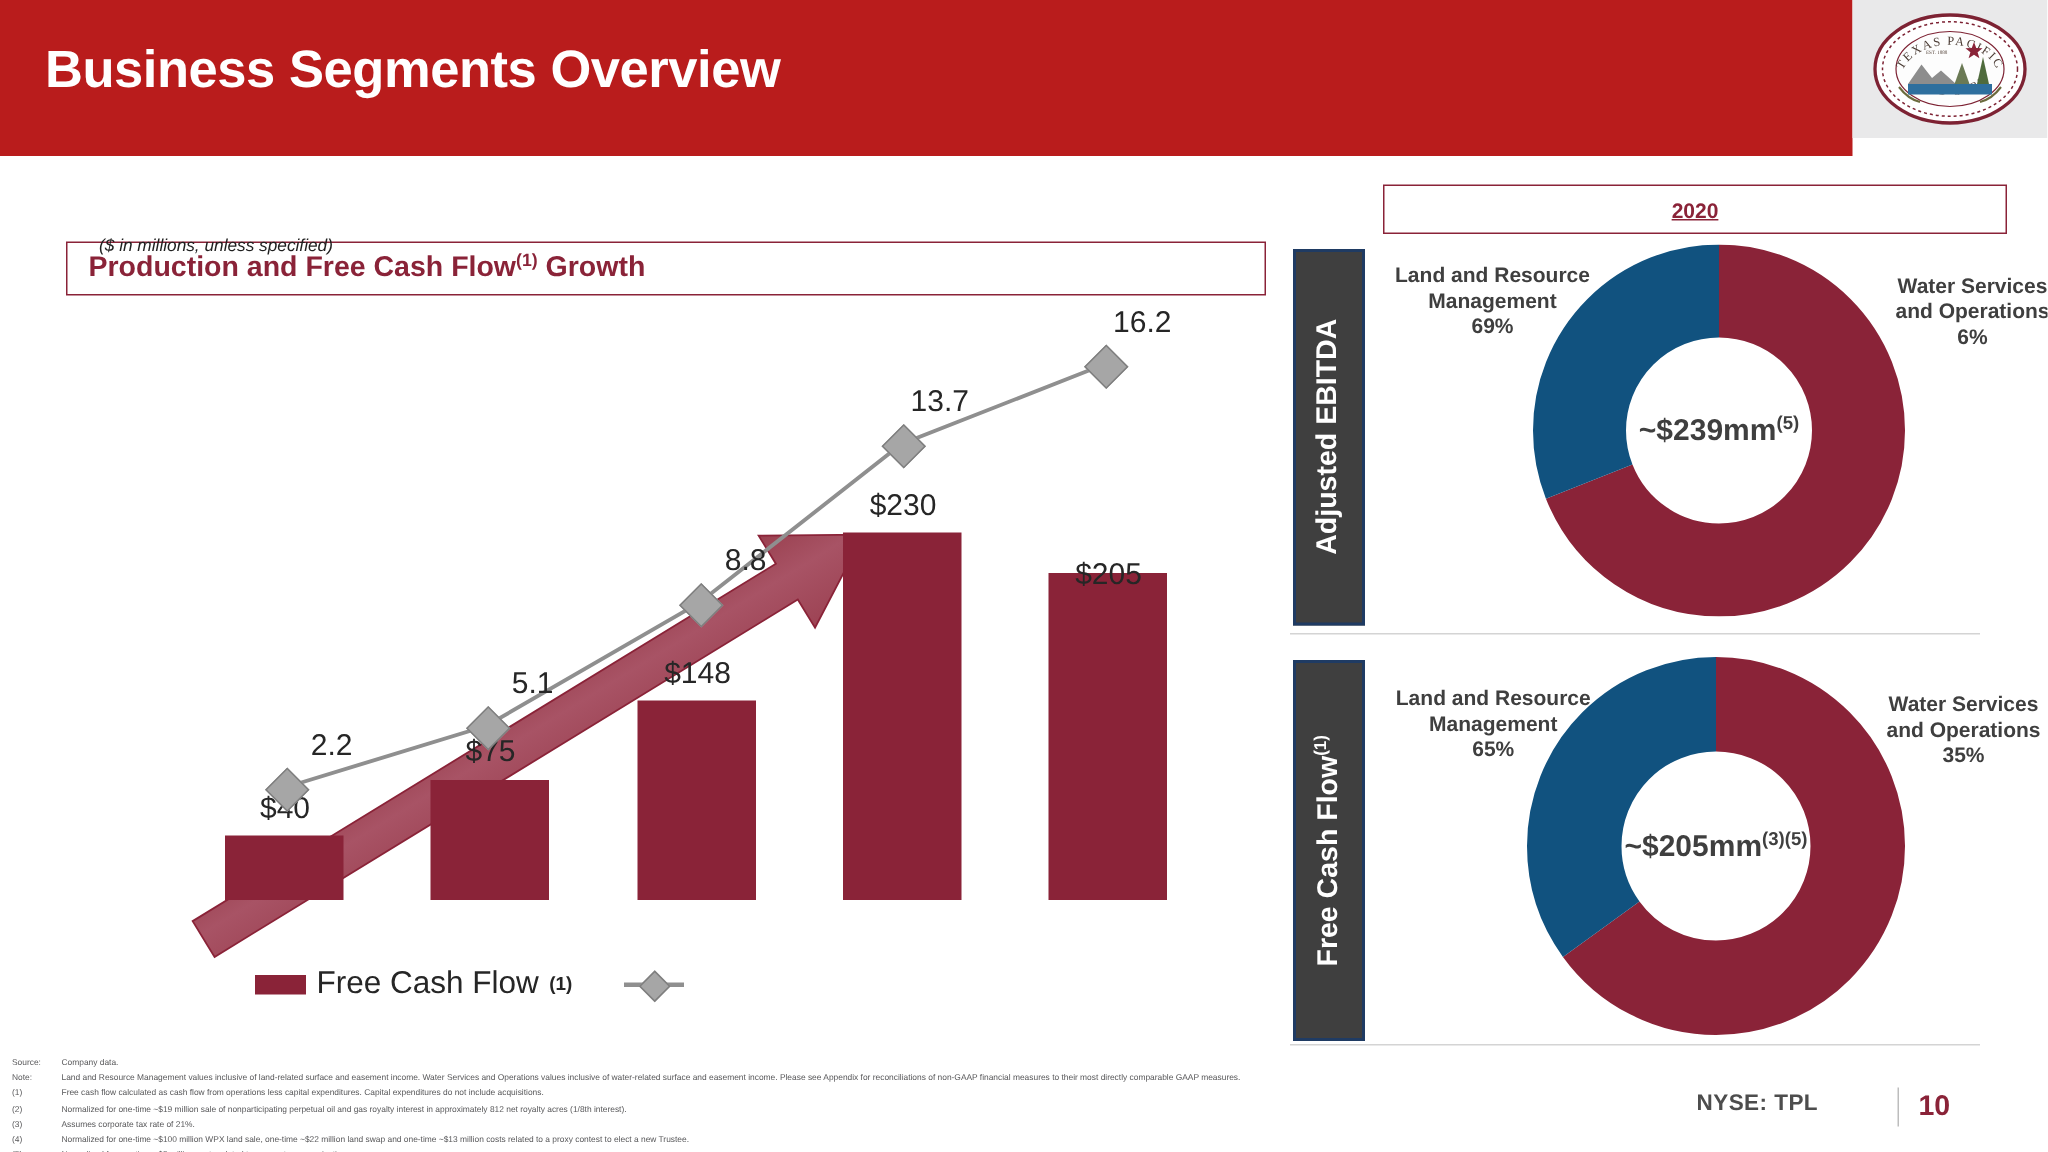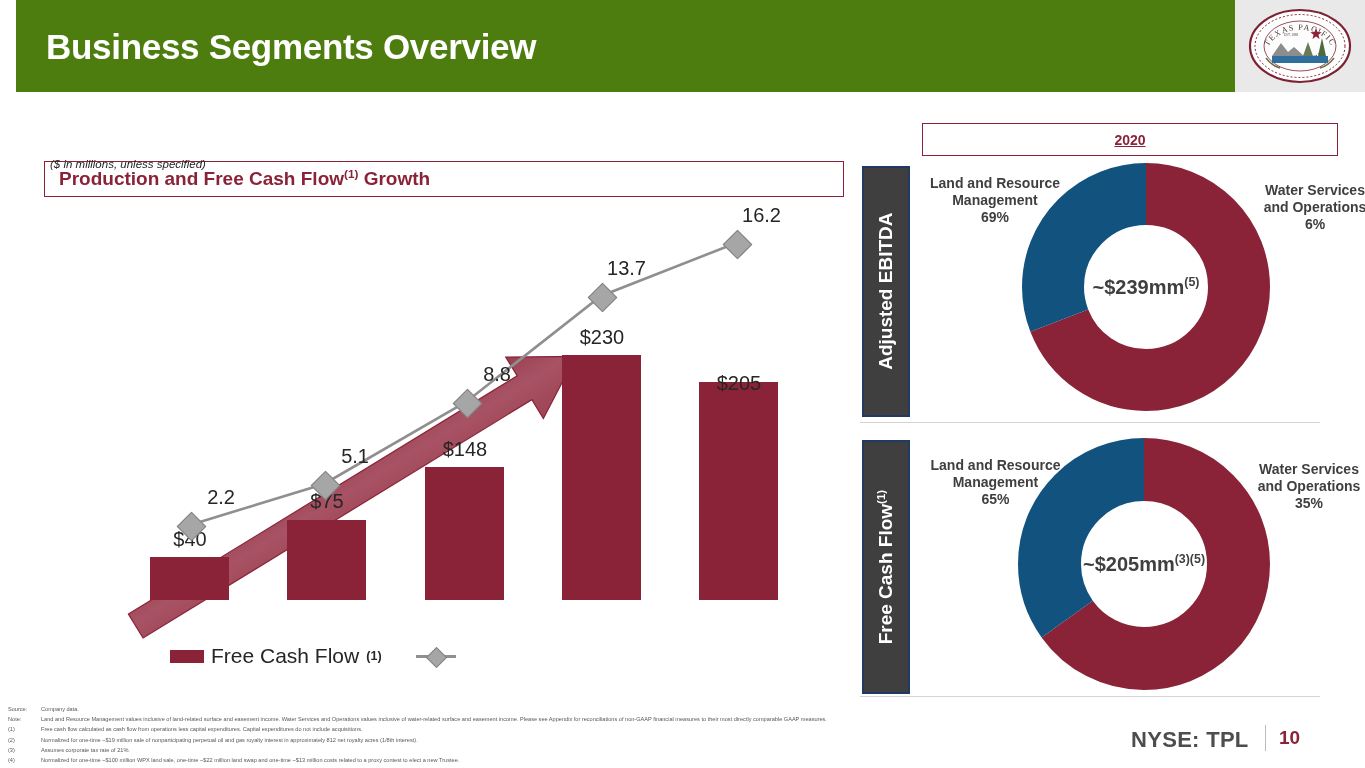--- a/index.html
+++ b/index.html
@@ -4,22 +4,22 @@
 <style>
   html,body{margin:0;padding:0;}
   body{
     width:1365px;height:768px;position:relative;overflow:hidden;
     background:#ffffff;
     font-family:"Liberation Sans", sans-serif;
     color:#262626;
   }
   
   .header{
-    position:absolute;left:16px;top:0;width:1235px;height:92px;
-    background:#4d7c0f;
+    position:absolute;left:0;top:0;width:1235px;height:104px;
+    background:#b91c1c;
   }
   .header-title{
     position:absolute;left:30px;top:27px;
     font-size:35px;font-weight:bold;color:#ffffff;letter-spacing:-0.3px;
   }
   .logo-box{
     position:absolute;left:1235px;top:0;width:130px;height:92px;
     background:#e9e9ea;display:flex;align-items:center;justify-content:center;
   }
   .seal{width:104px;height:76px;}
@@ -27,21 +27,21 @@
   .chart-title-box{
     position:absolute;left:44px;top:121px;width:798px;height:34px;
     border:1.5px solid #8a2338;background:#fff;
     display:flex;align-items:center;margin-top:40px;
   }
   .chart-title{
     padding-left:14px;font-size:19px;font-weight:bold;color:#8a2338;
   }
   .sup{font-size:0.62em;vertical-align:super;font-weight:bold;}
   .units-note{
-    position:absolute;left:50px;top:158px;
+    position:absolute;left:66px;top:158px;
     font-size:11.5px;font-style:italic;color:#1f1f1f;
   }
   .plot{
     position:absolute;left:44px;top:175px;width:800px;height:425px;
   }
   
   .bar{
     position:absolute;background:#8a2338;width:79px;
   }
   .bar-label{
@@ -107,21 +107,21 @@
   
   .footnotes{
     position:absolute;left:8px;top:704px;width:1080px;
     font-size:5.6px;line-height:1.83;color:#58585a;
   }
   .fn-row{display:flex;}
   .fn-key{width:33px;flex:0 0 33px;}
   .fn-val{flex:1;}
   .ticker{
     position:absolute;left:1131px;top:727px;
-    font-size:22px;font-weight:bold;color:#4d4d4d;letter-spacing:0.3px;
+    font-size:15px;font-weight:bold;color:#4d4d4d;letter-spacing:0.3px;
   }
   .page-sep{
     position:absolute;left:1265px;top:725px;width:1px;height:26px;background:#bdbdbd;
   }
   .page-num{
     position:absolute;left:1279px;top:727px;
     font-size:19px;font-weight:bold;color:#8a2338;
   }
 </style>
 </head>

